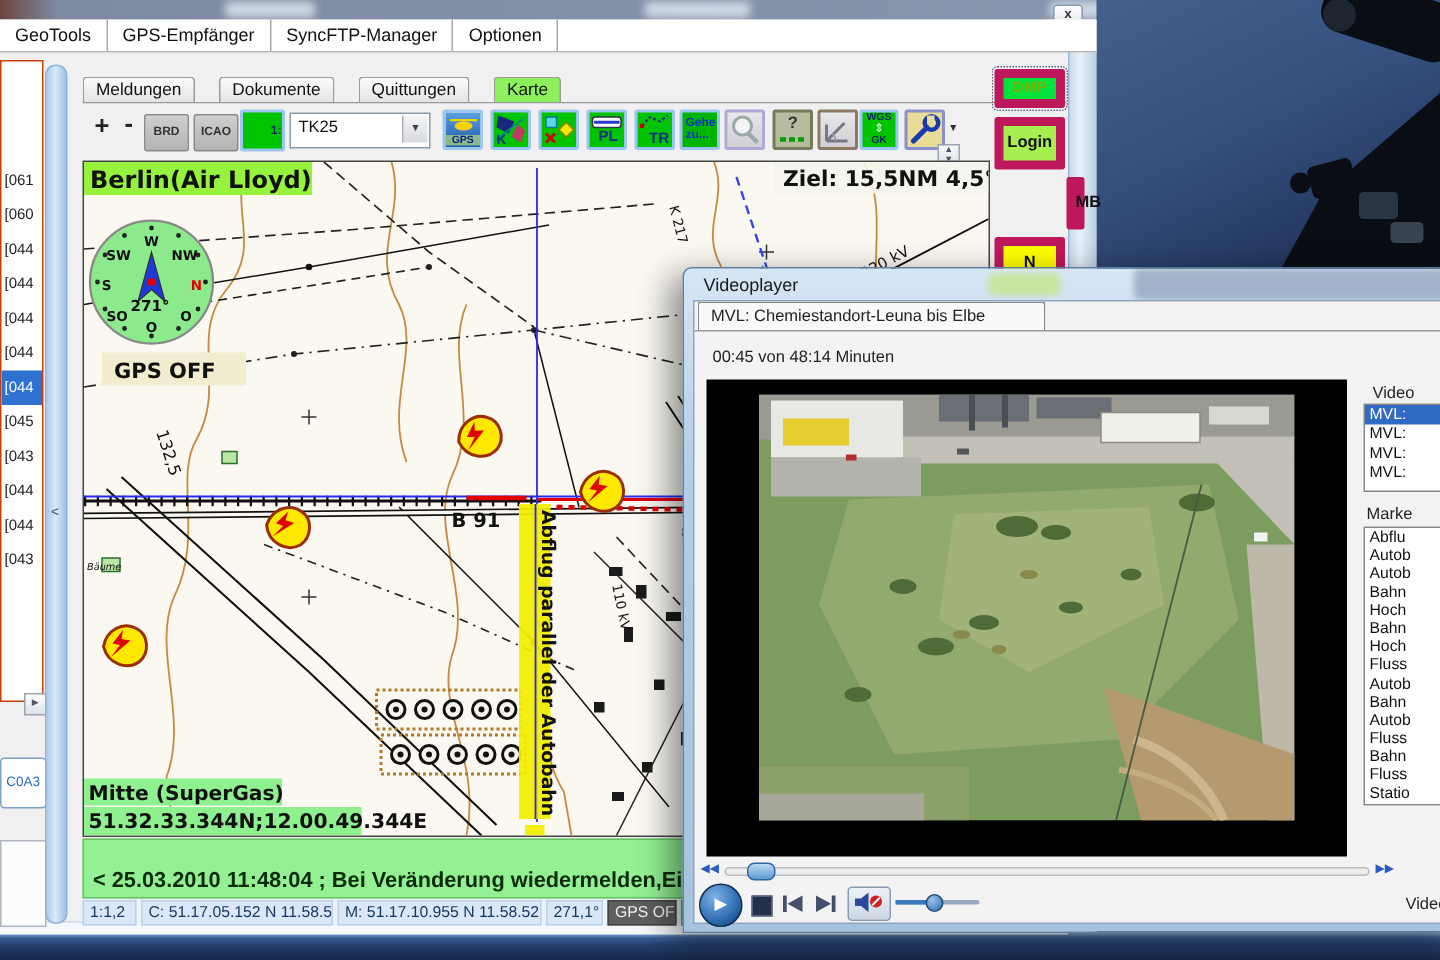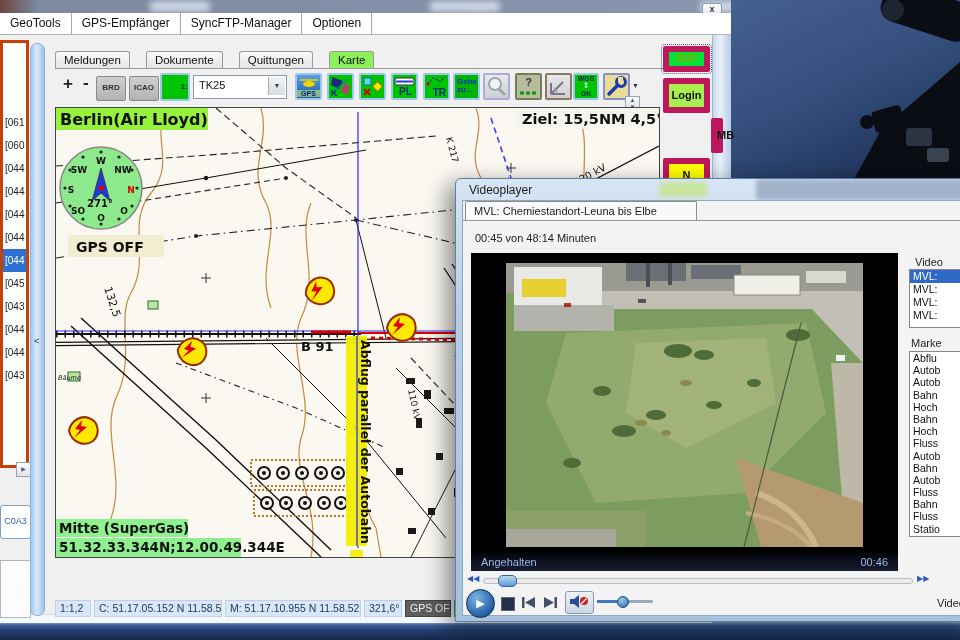--- a/index.html
+++ b/index.html
@@ -19,21 +19,21 @@
     border:1px solid #8a9ab0;border-radius:3px;font-size:9px;line-height:11px;text-align:center;color:#333;font-weight:bold;}
   
   #main-window{left:0;top:13px;width:731px;height:609px;background:#f0f0f0;
     border-right:1px solid #51699c;box-sizing:border-box;}
   #main-window .frame-right{left:712px;top:0;width:18px;height:609px;
     background:linear-gradient(90deg,#c9d9ec,#e9f1fa 40%,#b9cde4);border-left:1px solid #9db4cf;}
   #main-window .frame-bottom{left:0;top:601px;width:712px;height:8px;background:#f4f8fc;border-top:1px solid #d0d8e2;}
   #menu-bar{left:0;top:0;width:731px;height:21px;background:#ffffff;border-bottom:1px solid #b4b4b4;display:flex;align-items:stretch;}
   .menu-item{font-size:12px;color:#111;padding:3px 10px 0 10px;border-right:1px solid #aaa;white-space:nowrap;}
   
-  #sidebar-list{left:0;top:27px;width:29px;height:428px;background:#fff;border:3px solid #c2410c;box-sizing:border-box;
+  #sidebar-list{left:0;top:27px;width:29px;height:428px;background:#fff;border:1px solid #c2410c;box-sizing:border-box;
      padding-top:68px;overflow:hidden;font-size:10px;color:#222;}
   .lst-item{height:23px;line-height:23px;padding-left:2px;white-space:nowrap;}
   .lst-item.selected{background:#2f71d0;color:#fff;}
   #sidebar-scroll{left:16px;top:449px;width:13px;height:13px;background:linear-gradient(#fdfdfd,#dfe3e8);
      border:1px solid #9aa4b0;font-size:6px;text-align:center;line-height:12px;color:#556;}
   #sidebar-code{left:0;top:492px;width:29px;height:32px;border:1px solid #7aa0c8;border-radius:3px;background:#fff;
      font-size:9px;color:#2b6cb8;text-align:center;line-height:30px;overflow:hidden;}
   #sidebar-empty{left:0;top:547px;width:29px;height:56px;border:1px solid #aeb6c0;background:#fcfcfc;}
   #splitter{left:30px;top:30px;width:15px;height:573px;border-radius:7px;
      background:linear-gradient(90deg,#a9c9e8,#d8eafb 45%,#9fc2e4);border:1px solid #8fb2d6;box-sizing:border-box;}
@@ -475,26 +475,29 @@
       <rect x="12" y="127" width="96" height="22" fill="#f2ecd0"></rect>
       <text x="20" y="144" font-size="14" font-weight="bold" fill="#111">GPS OFF</text>
 
       <rect x="0" y="411" width="132" height="18" fill="#8ef08e"></rect>
       <text x="3" y="425" font-size="13.5" font-weight="bold" fill="#111">Mitte (SuperGas)</text>
       <rect x="0" y="430" width="185" height="19" fill="#8ef08e"></rect>
       <text x="3" y="444" font-size="13.5" font-weight="bold" fill="#111">51.32.33.344N;12.00.49.344E</text>
     </svg>
   </div>
 
+  <div class="abs" id="message-bar">
+    <span>&lt; 25.03.2010 11:48:04  ; Bei Veränderung wiedermelden,Ei</span>
+  </div>
 
   <div class="abs" id="status-bar">
     <div class="st-cell" style="width:26px;">1:1,2</div>
     <div class="st-cell" style="width:118px;">C: 51.17.05.152 N 11.58.51.435 E</div>
     <div class="st-cell" style="width:126px;">M: 51.17.10.955 N 11.58.52.328 E</div>
-    <div class="st-cell" style="width:28px;">321,6°</div>
+    <div class="st-cell" style="width:28px;">271,1°</div>
     <div class="st-cell st-dark" style="width:36px;">GPS OFF</div>
     <div class="st-cell st-green">P</div>
   </div>
 
   <div class="abs" id="side-buttons">
       <div class="side-btn dmp" style="background: rgb(0, 227, 60);">DMP</div>
       <div class="side-btn" style="background: rgb(166, 239, 79);">Login</div>
       <div class="side-btn" style="background: #be185d; margin-left: 48px;">MB</div>
       <div class="side-btn" style="background: rgb(255, 255, 0);">N</div>
       <div class="side-btn" style="background: rgb(255, 255, 0);">W</div>
@@ -552,24 +555,20 @@
               <ellipse cx="180" cy="120" rx="6" ry="3"></ellipse>
           </g>
           <line x1="295" y1="60" x2="238" y2="284" stroke="#4a5a43" stroke-width="1.2"></line>
           <rect x="330" y="92" width="9" height="6" fill="#f2f2f2"></rect>
           <rect x="58" y="40" width="7" height="4" fill="#b03030"></rect>
           <rect x="132" y="36" width="8" height="4" fill="#555"></rect>
           <rect x="0" y="248" width="140" height="36" fill="#8ca06a"></rect>
           <rect x="0" y="266" width="110" height="18" fill="#a8a89a"></rect>
         </svg>
       </div>
-      <div id="vp-status">
-        <span class="stx">Angehalten</span>
-        <span class="stx">00:46</span>
-      </div>
     </div>
 
     <div class="abs" id="vp-seek" style="left:0;top:373px;width:470px;height:12px;">
       <span class="ends" style="left:4px;">◀◀</span>
       <div id="vp-track">
         <div id="vp-thumb"></div>
       </div>
       <span class="ends" style="left:454px;">▶▶</span>
     </div>
 

